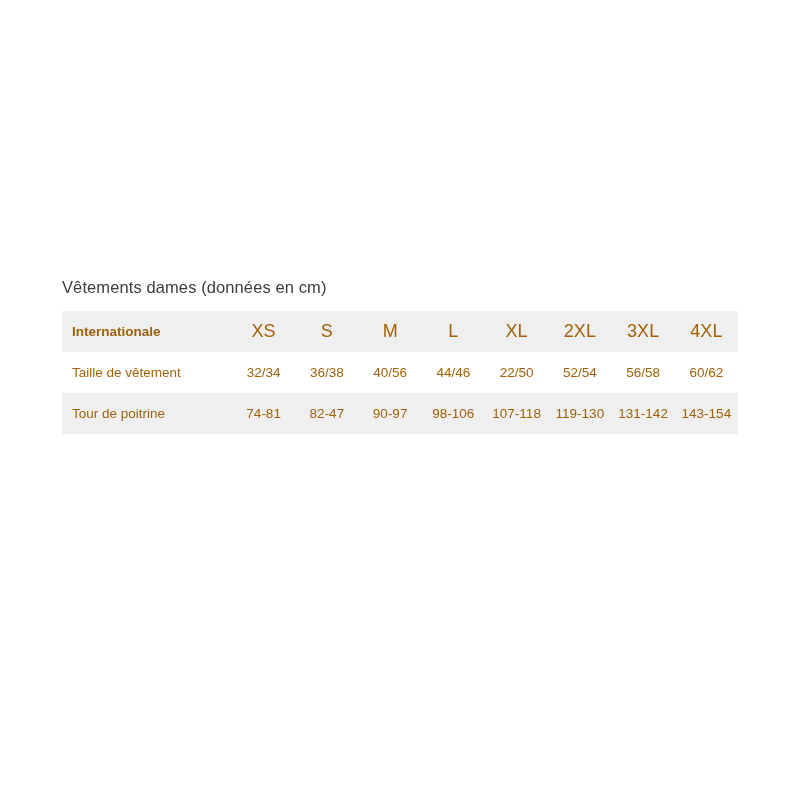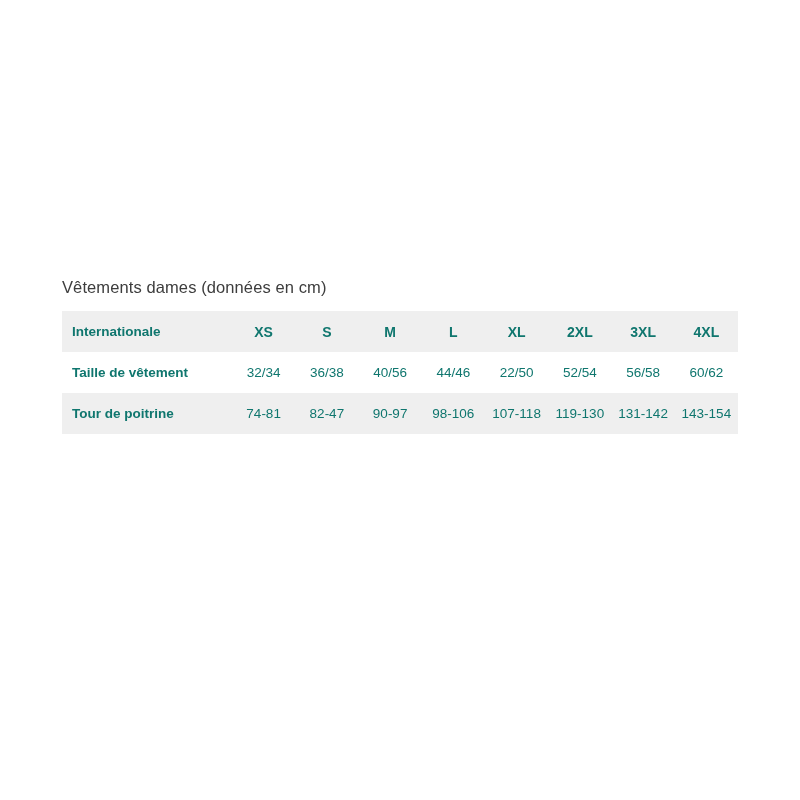--- a/index.html
+++ b/index.html
@@ -40,35 +40,35 @@
   table.size-table tr.row-odd {
     background: #efefef;
   }
   table.size-table tr.row-even {
     background: #ffffff;
   }
   table.size-table td, table.size-table th {
     border: none;
     padding: 0;
     font-size: 13.5px;
-    color: #0f766e;
+    color: #a16207;
     text-align: center;
     vertical-align: middle;
     font-weight: normal;
   }
   table.size-table th.rowhead, table.size-table td.rowhead {
     text-align: left;
     padding-left: 10px;
-    font-weight: bold;
+    font-weight: normal;
     width: 160px;
     font-size: 13.5px;
   }
   table.size-table th.colhead {
-    font-weight: bold;
-    font-size: 14px;
+    font-weight: normal;
+    font-size: 18px;
   }
   table.size-table tr.header-row th.rowhead {
     font-weight: bold;
   }
 </style>
 </head>
 <body>
 
 <div id="page">
   <div class="size-chart">

